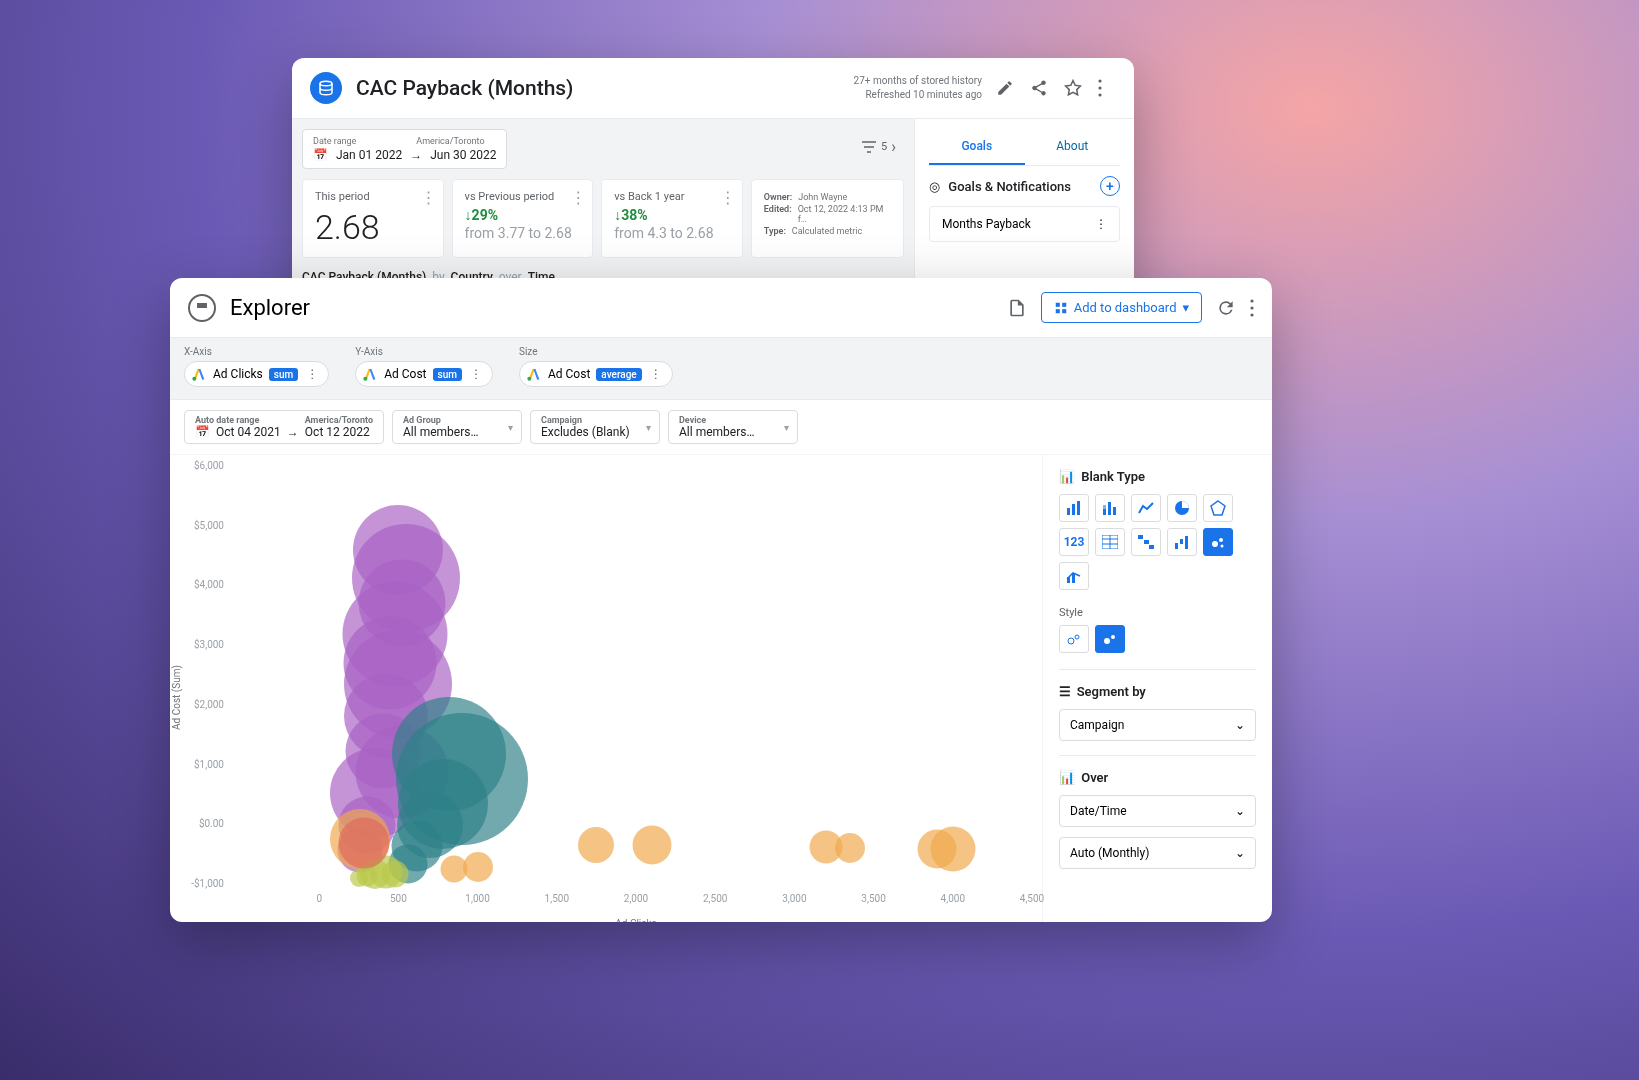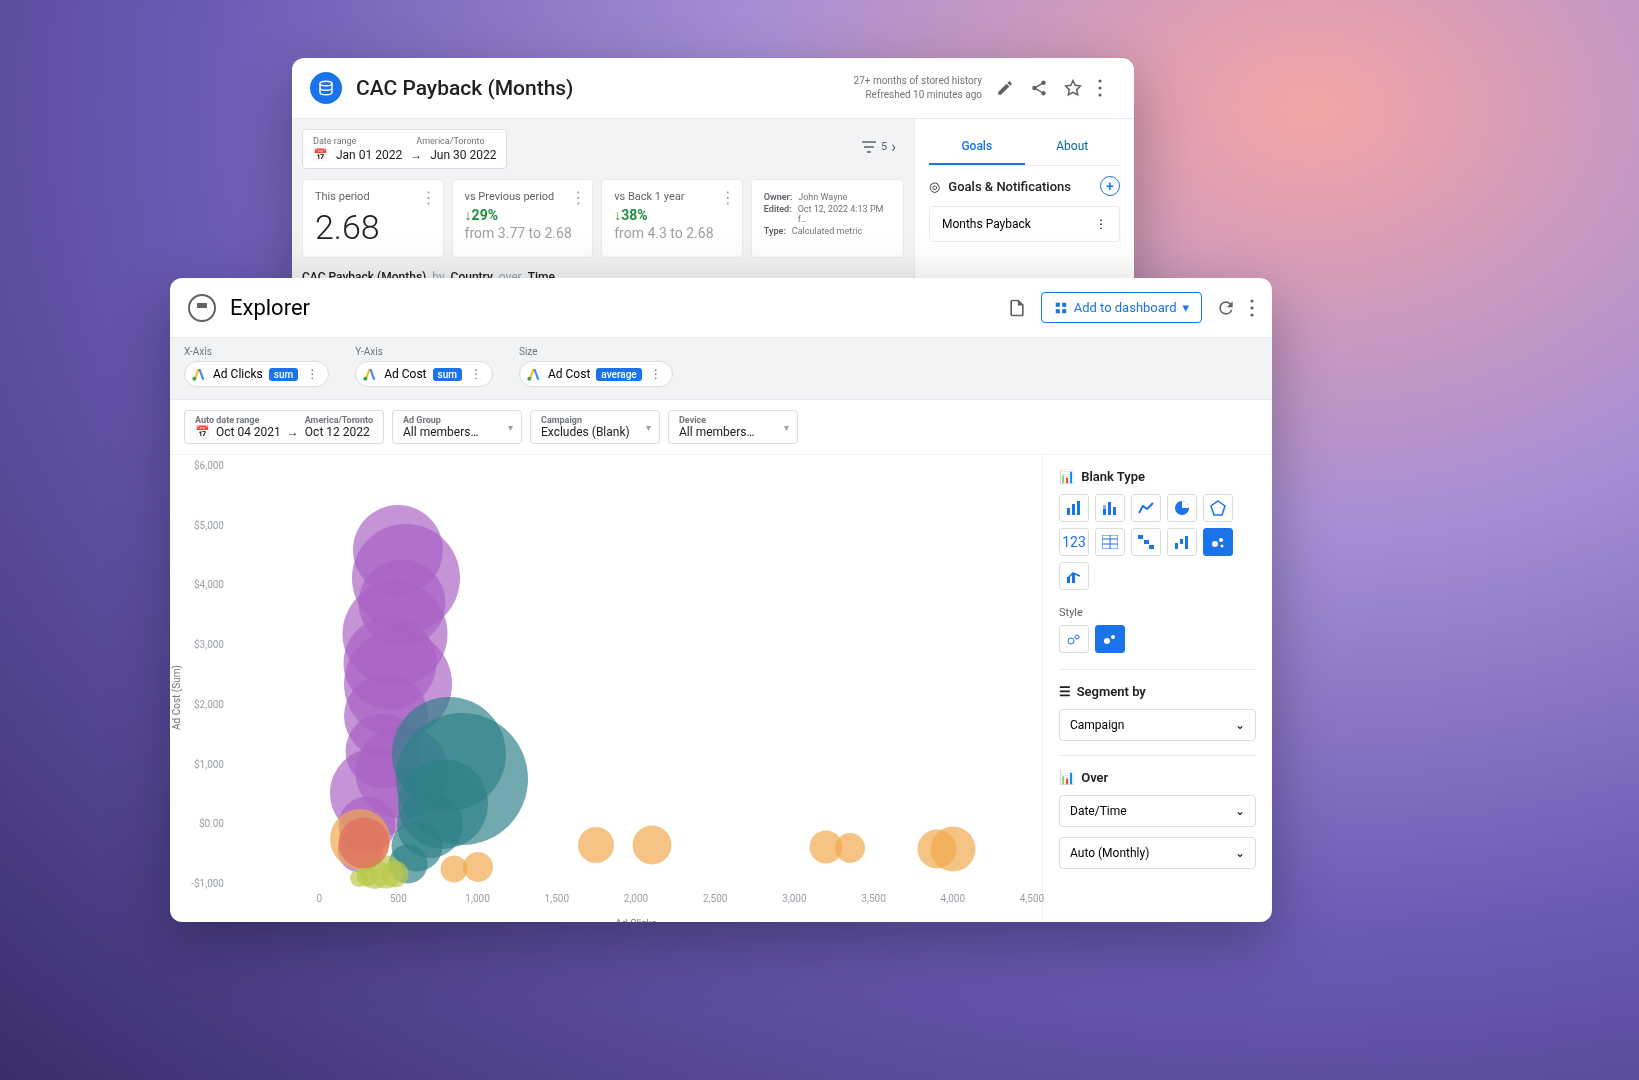--- a/index.html
+++ b/index.html
@@ -409,21 +409,21 @@
             <svg width="16" height="16" viewBox="0 0 16 16">
               <circle cx="8" cy="8" r="7" fill="currentColor"></circle>
               <path d="M8 1 A7 7 0 0 1 15 8 L8 8 Z" fill="#fff"></path>
             </svg>
           </div>
         <div class="sp-tile">
             <svg width="16" height="16" viewBox="0 0 16 16">
               <polygon points="8,1 15,6 12,15 4,15 1,6" fill="none" stroke="currentColor" stroke-width="1.5"></polygon>
             </svg>
           </div>
-        <div class="sp-tile" style="font-size:14px;font-weight:400">
+        <div class="sp-tile" style="font-size:12px;font-weight:700">
             <span>123</span>
           </div>
         <div class="sp-tile">
             <svg width="16" height="14" viewBox="0 0 16 14">
               <rect x="0" y="0" width="16" height="14" fill="none" stroke="currentColor"></rect>
               <line x1="0" y1="4" x2="16" y2="4" stroke="currentColor"></line>
               <line x1="0" y1="9" x2="16" y2="9" stroke="currentColor"></line>
               <line x1="8" y1="0" x2="8" y2="14" stroke="currentColor"></line>
             </svg>
           </div>

